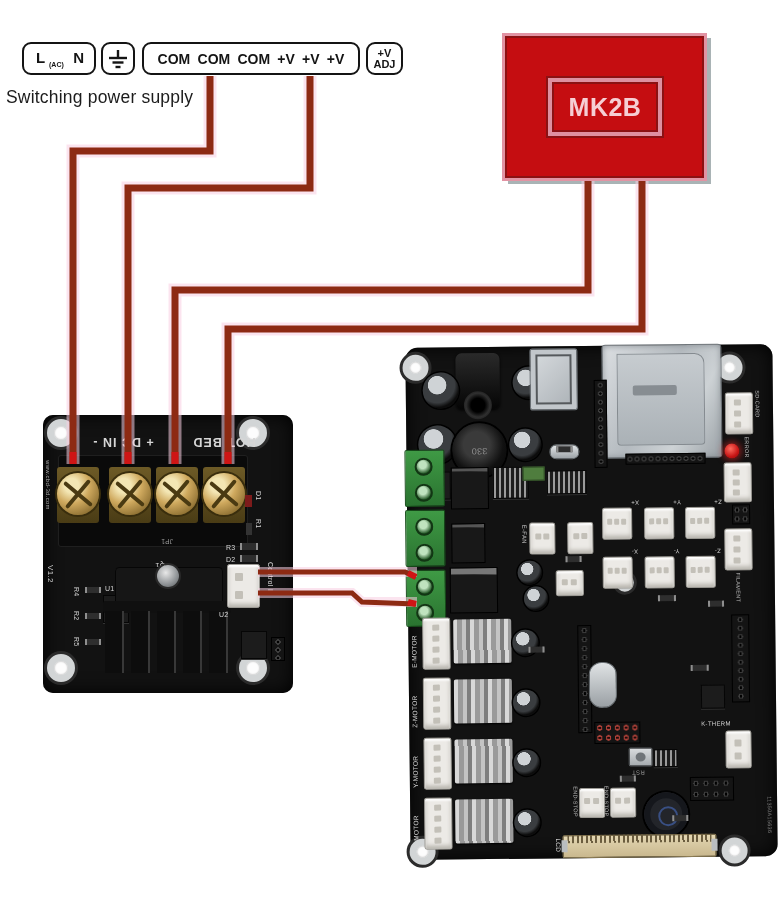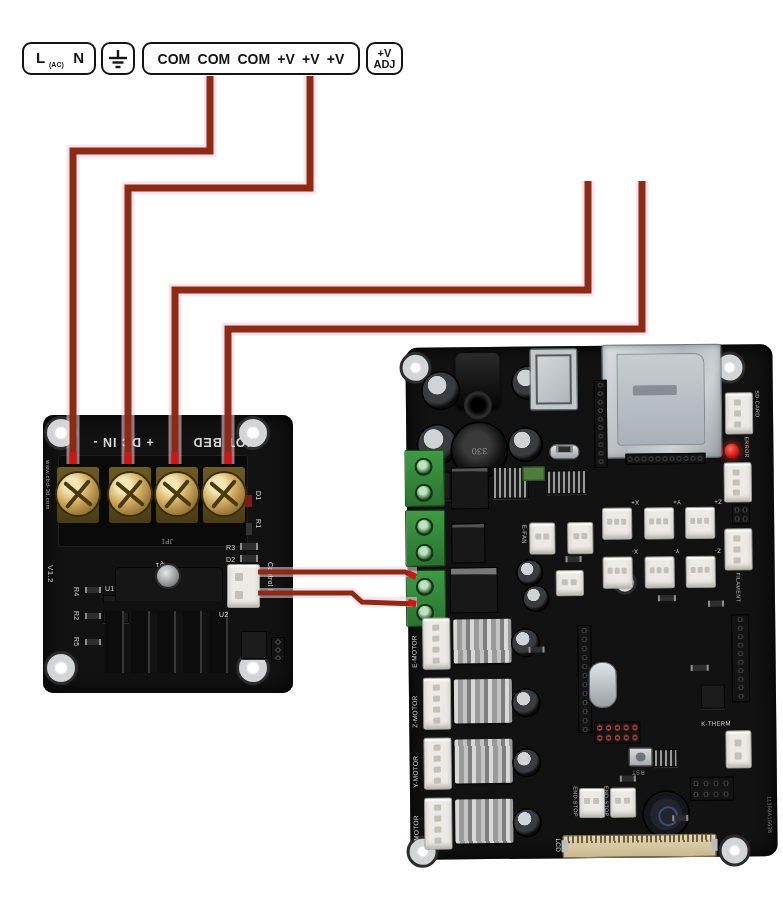--- a/index.html
+++ b/index.html
@@ -71,21 +71,27 @@
     <span class="psu-font" style="font-size:14px;">+V</span>
     <span class="psu-font" style="font-size:14px;">+V</span>
     <span class="psu-font" style="font-size:14px;">+V</span>
   </div>
 
   <div class="psu-box" style="left:366px;width:37px;flex-direction:column;line-height:1;">
     <span style="font-size:11px;font-weight:bold;color:#141414;">+V</span>
     <span style="font-size:11px;font-weight:bold;color:#141414;">ADJ</span>
   </div>
 
-
+  <div id="caption">Switching power supply</div>
+
+  <div id="bed">
+    <div id="bed-inner">
+      <span>MK2B</span>
+    </div>
+  </div>
 
   <div class="pcb" style="left:43px;top:415px;width:250px;height:278px;">
     <div class="hole" style="left:4px;top:4px;width:14px;height:14px;"></div>
     <div class="hole" style="left:196px;top:4px;width:14px;height:14px;"></div>
     <div class="hole" style="left:4px;top:239px;width:14px;height:14px;"></div>
     <div class="hole" style="left:196px;top:239px;width:14px;height:14px;"></div>
 
     <div class="sl flip" style="left:28px;top:20px;width:104px;font-size:12.5px;font-weight:bold;letter-spacing:1px;text-align:center;">+ DC IN -</div>
     <div class="sl flip" style="left:134px;top:20px;width:94px;font-size:12.5px;font-weight:bold;letter-spacing:1px;text-align:center;">HOT BED</div>
 

